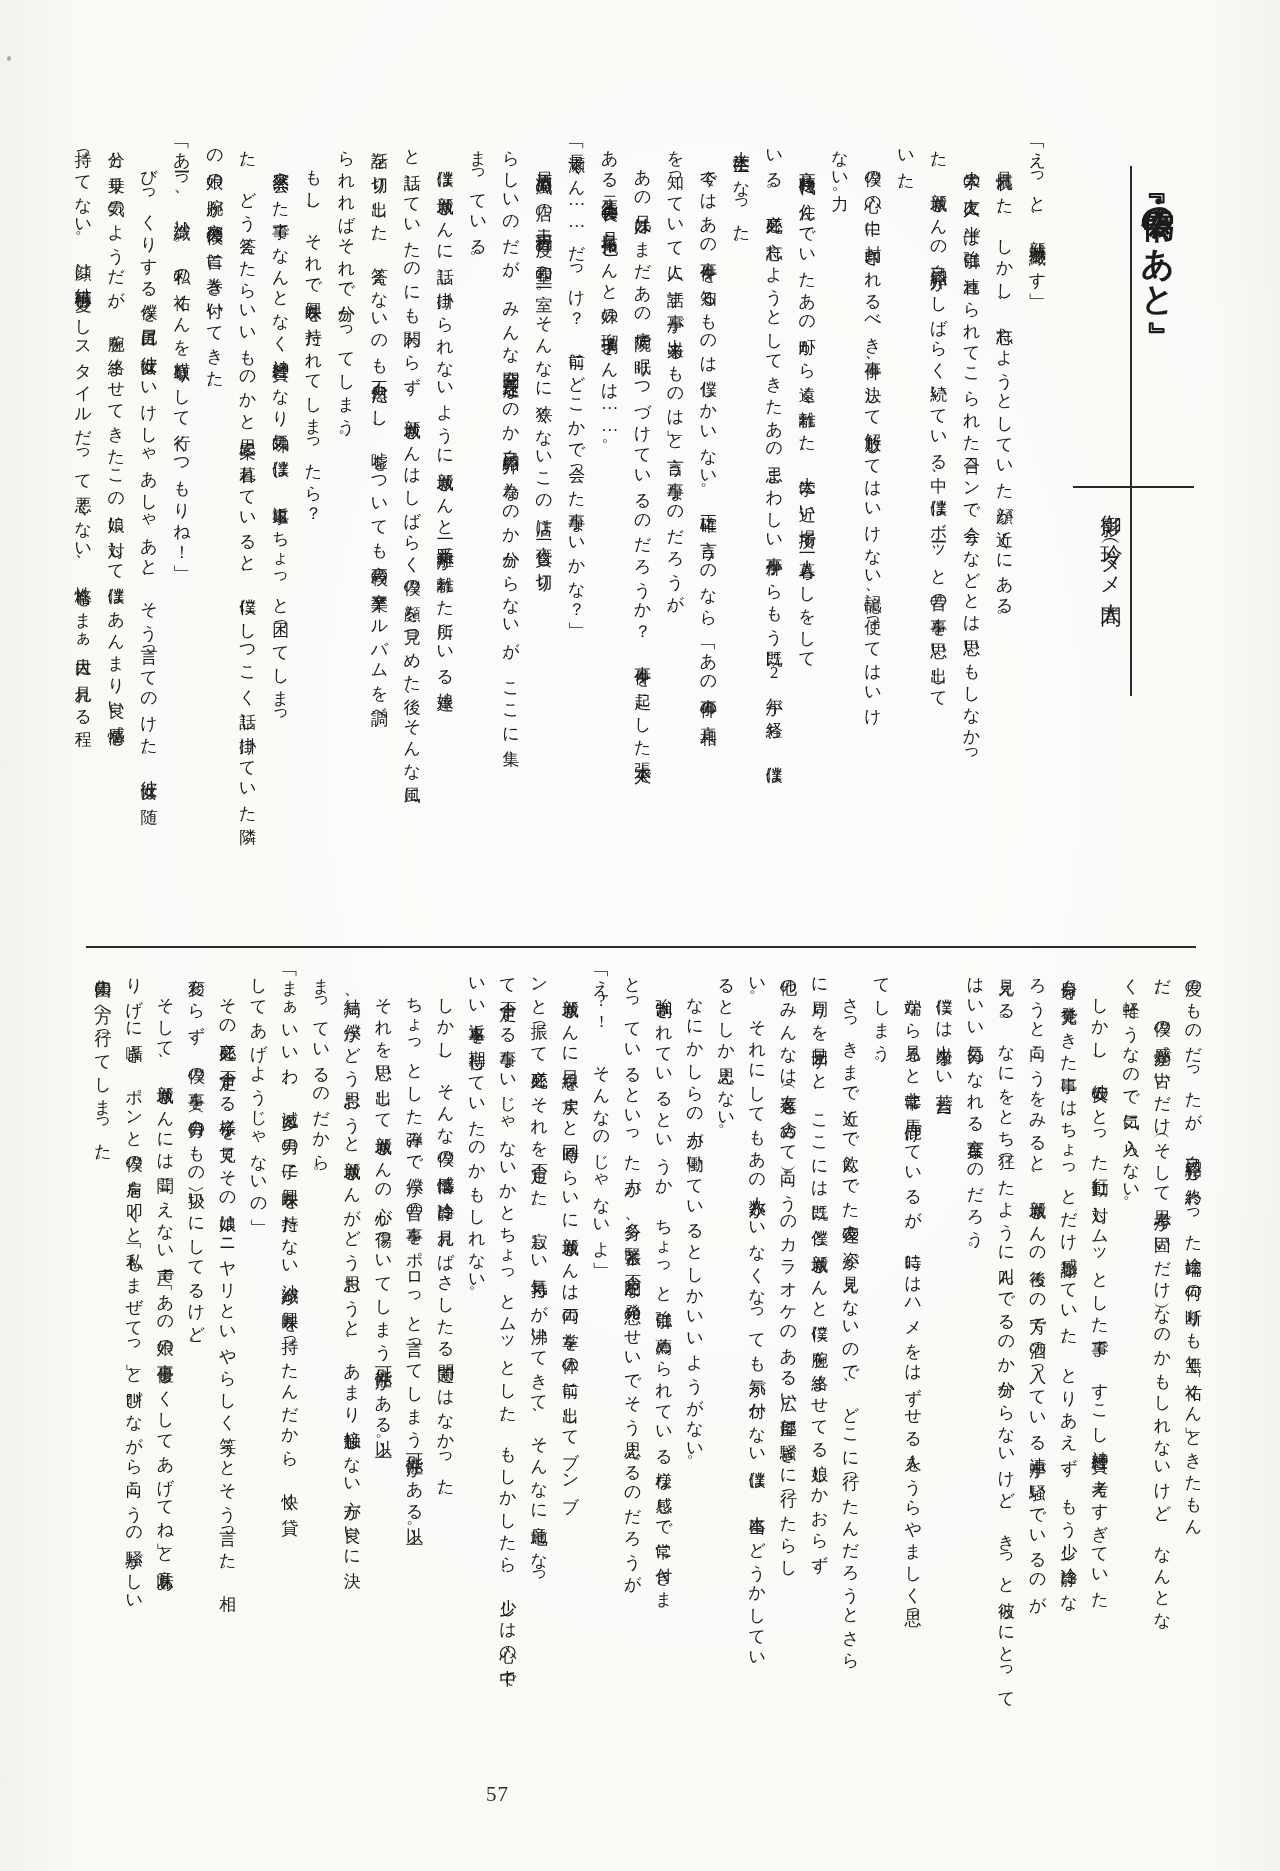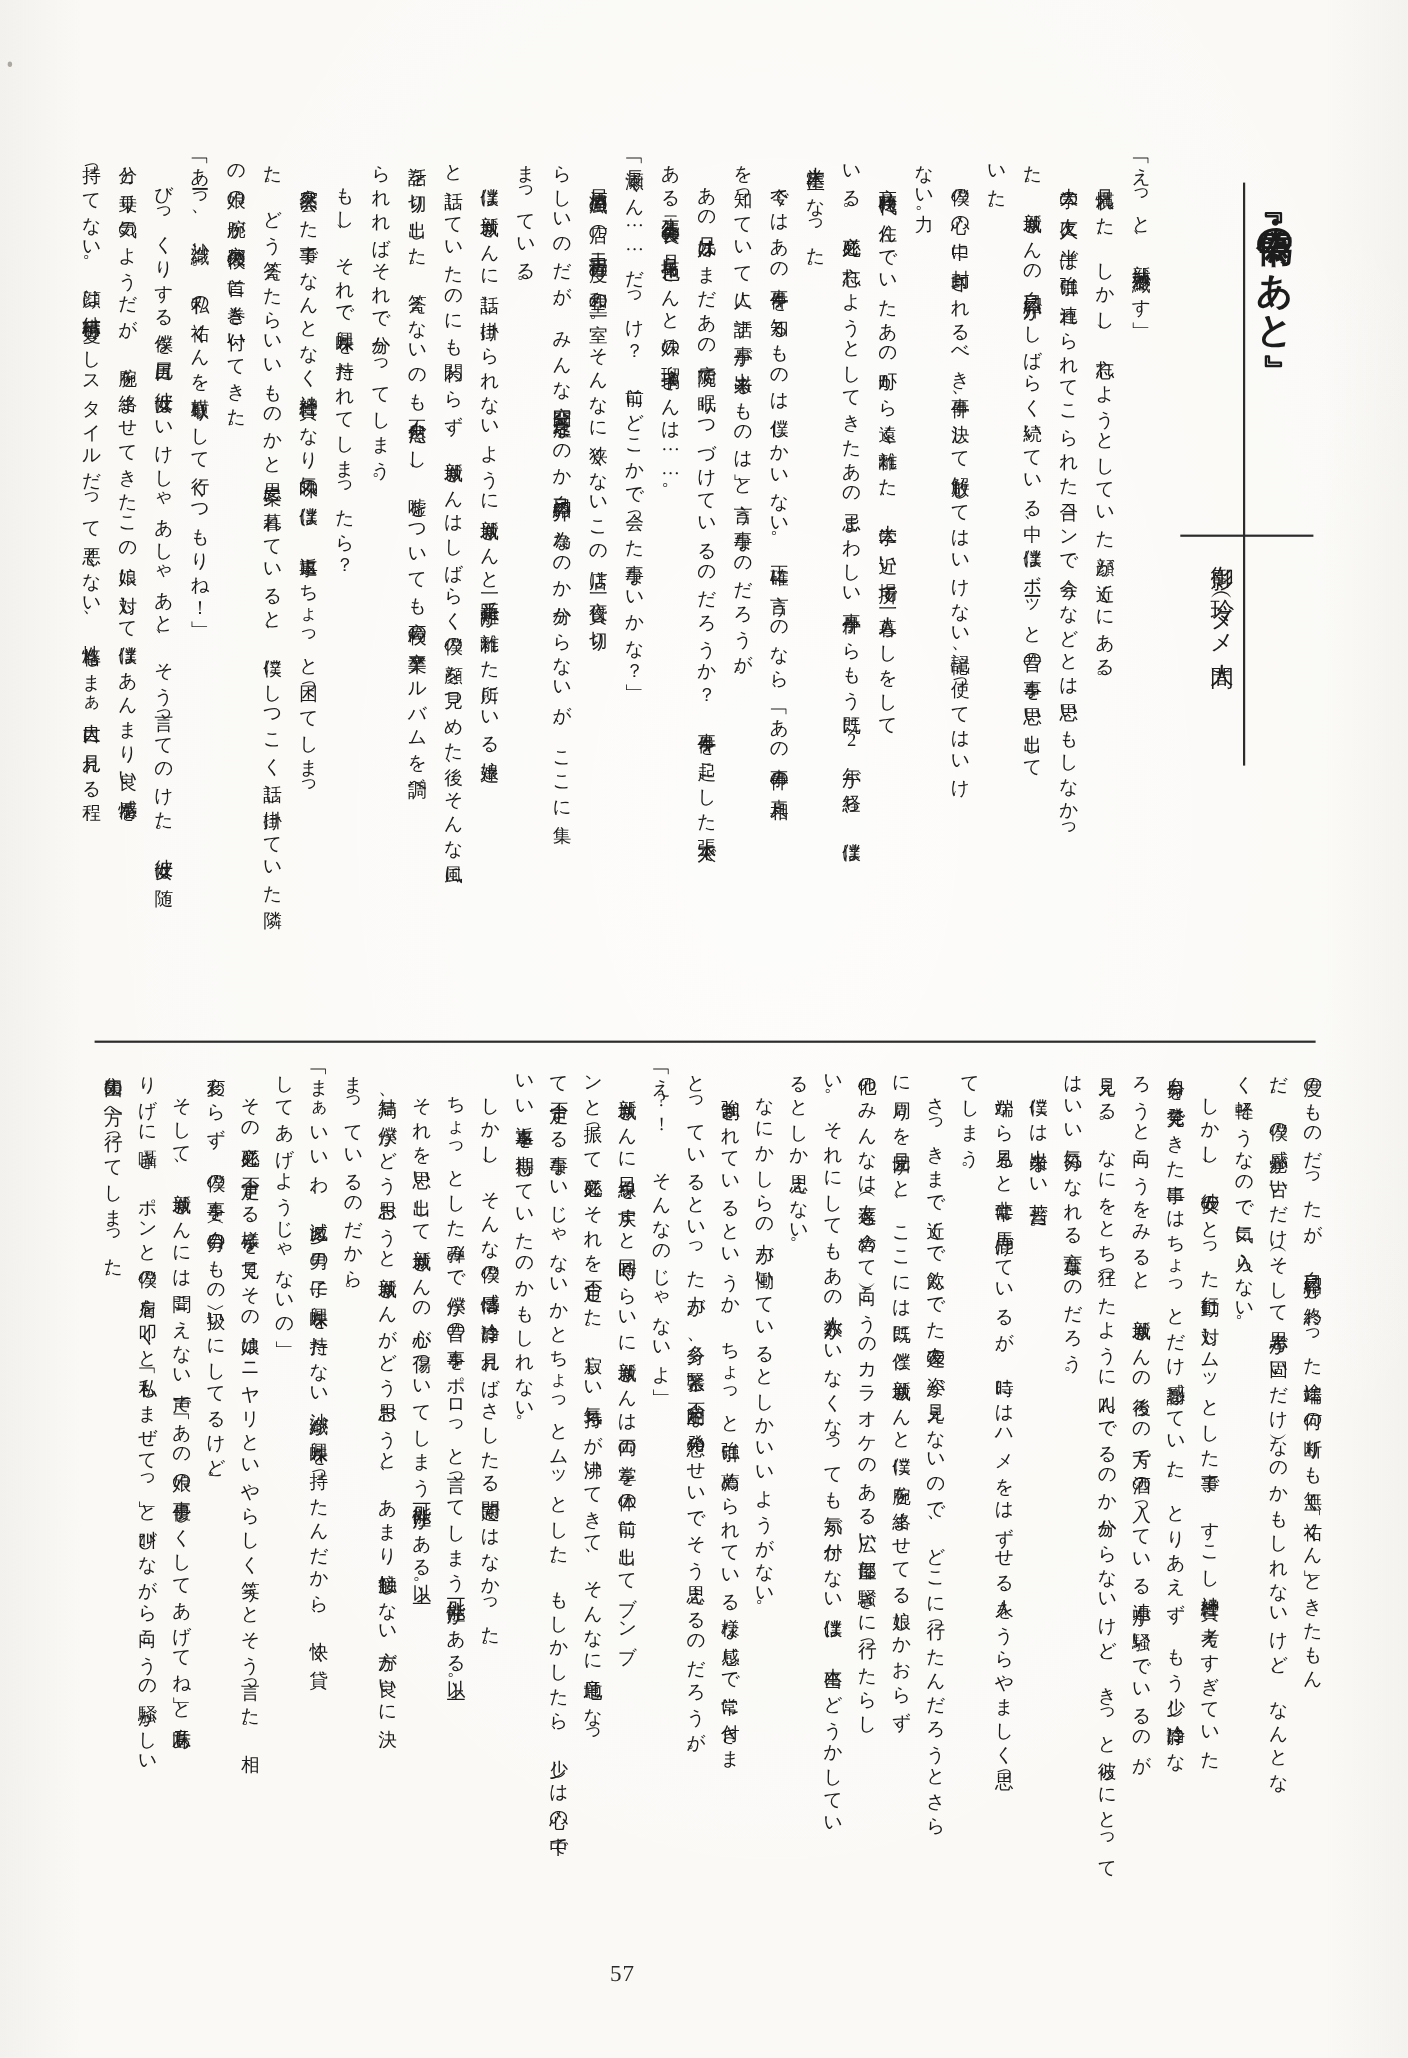--- a/index.html
+++ b/index.html
@@ -86,21 +86,20 @@
     height: 800px;
     font-size: 17px;
     letter-spacing: 2.6px;
     line-height: 31.15px;
   }
   .page-num {
     position: absolute;
     top: 1782px;
     left: 486px;
     width: 160px;
-    text-align: center;
     font-size: 21px;
     letter-spacing: 1px;
     color: #2a2a2a;
   }
   .scan-speck {
     position: absolute;
     left: 7px;
     top: 56px;
     width: 4px;
     height: 5px;

